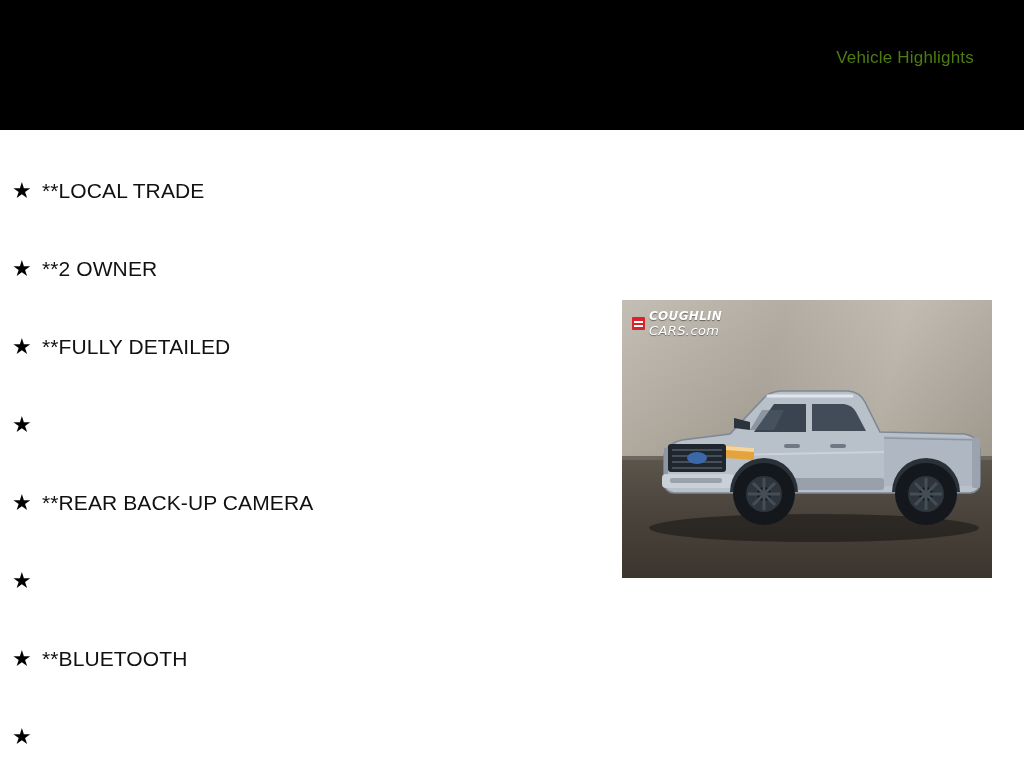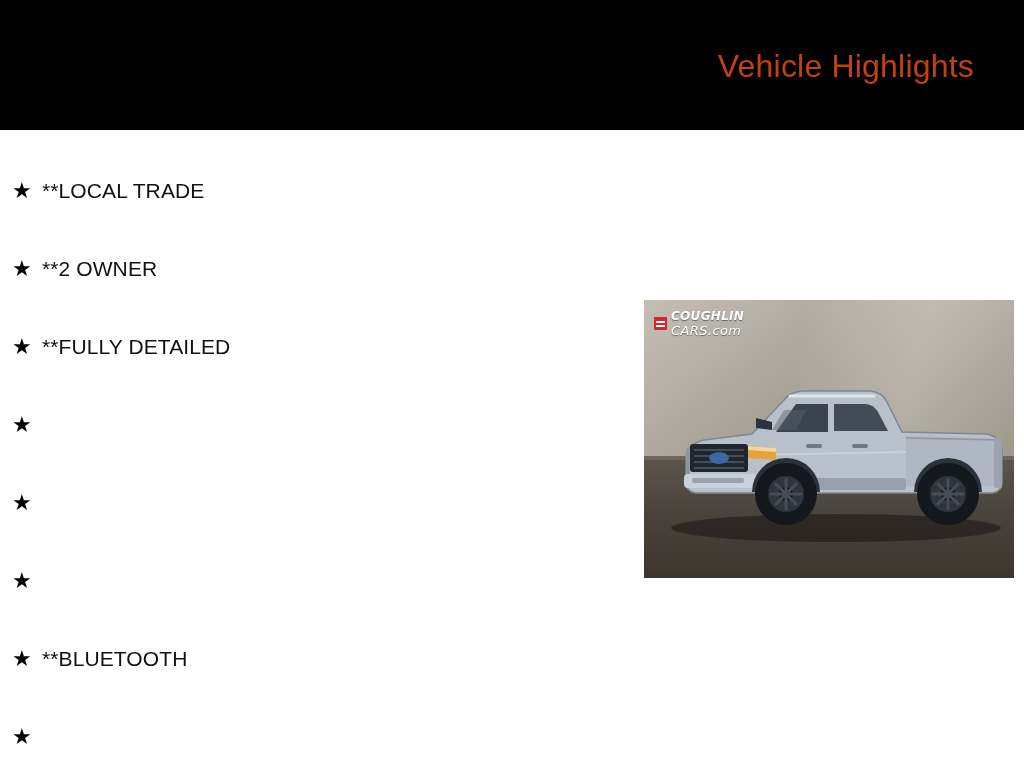--- a/index.html
+++ b/index.html
@@ -19,22 +19,22 @@
   .header {
     width: 1024px;
     height: 130px;
     background: #000000;
     position: relative;
   }
   .header-title {
     position: absolute;
     right: 50px;
     top: 48px;
-    color: #c2410c;
-    font-size: 32px;
+    color: #4d7c0f;
+    font-size: 17px;
     font-weight: 400;
     letter-spacing: 0.2px;
     white-space: nowrap;
   }
 
   
   .content {
     position: relative;
     width: 1024px;
     height: 638px;
@@ -70,21 +70,20 @@
 
   
   .photo {
     position: absolute;
     left: 622px;
     top: 170px;
     width: 370px;
     height: 278px;
     overflow: hidden;
     background: linear-gradient(to bottom, #b2aca2 0%, #b8b2a8 52%, #8f887e 53%, #6e675e 100%);
-    margin-left: 22px;
   }
   .photo-wall {
     position: absolute;
     left: 0; top: 0; width: 100%; height: 56%;
     background:
       linear-gradient(105deg, rgba(255,255,255,0.10) 0%, rgba(0,0,0,0.05) 40%, rgba(255,255,255,0.07) 70%, rgba(0,0,0,0.08) 100%),
       linear-gradient(to bottom, #bdb7ad 0%, #aba498 100%);
   }
   .photo-floor {
     position: absolute;
@@ -183,20 +182,21 @@
       <span class="bullet-star">★</span>
       <span class="highlight-text">**FULLY DETAILED</span>
     </div>
 
     <div class="highlight-row">
       <span class="bullet-star">★</span>
     </div>
 
     <div class="highlight-row">
       <span class="bullet-star">★</span>
+      <span class="highlight-text">**REAR BACK-UP CAMERA</span>
     </div>
 
     <div class="highlight-row">
       <span class="bullet-star">★</span>
     </div>
 
     <div class="highlight-row">
       <span class="bullet-star">★</span>
       <span class="highlight-text">**BLUETOOTH</span>
     </div>

